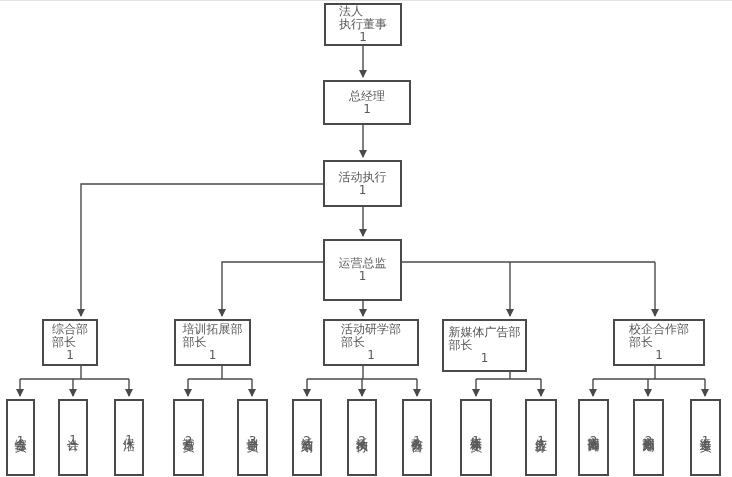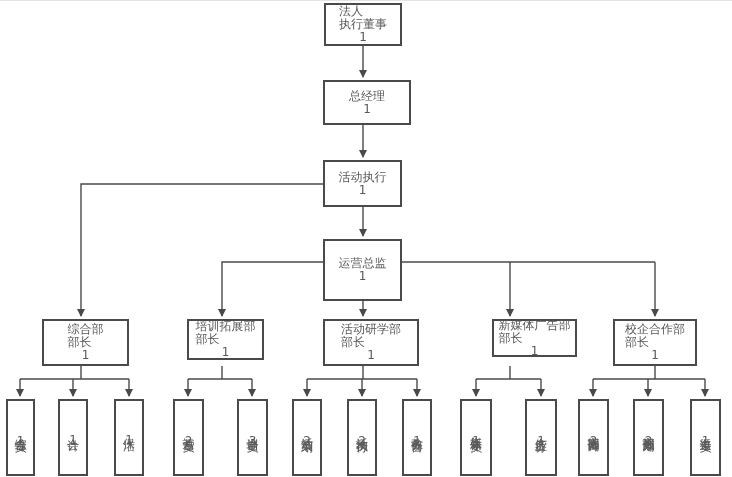--- a/index.html
+++ b/index.html
@@ -109,41 +109,41 @@
   </div>
   <div class="node" style="left:323px;top:159px;width:79px;height:47px">
     <span class="title">活动执行</span>
     <span class="count">1</span>
   </div>
   <div class="node" style="left:323px;top:238px;width:79px;height:62px">
     <span class="title">运营总监</span>
     <span class="count">1</span>
   </div>
 
-  <div class="node" style="left:42px;top:318px;width:87px;height:47px">
+  <div class="node" style="left:42px;top:318px;width:56px;height:47px">
     <span class="title">综合部
 部长</span>
     <span class="count">1</span>
   </div>
-  <div class="node" style="left:187px;top:318px;width:77px;height:41px">
+  <div class="node" style="left:174px;top:318px;width:77px;height:47px">
     <span class="title">培训拓展部
 部长</span>
     <span class="count">1</span>
   </div>
   <div class="node" style="left:323px;top:318px;width:96px;height:47px">
     <span class="title">活动研学部
 部长</span>
     <span class="count">1</span>
   </div>
-  <div class="node" style="left:492px;top:318px;width:85px;height:38px">
+  <div class="node" style="left:442px;top:318px;width:85px;height:53px">
     <span class="title">新媒体广告部
 部长</span>
     <span class="count">1</span>
   </div>
-  <div class="node" style="left:613px;top:318px;width:84px;height:47px">
+  <div class="node" style="left:613px;top:318px;width:92px;height:47px">
     <span class="title">校企合作部
 部长</span>
     <span class="count">1</span>
   </div>
 
   <div class="node leaf" style="left:6px;top:398px;width:29px;height:77px">
     <span class="v-title">综合专员</span>
     <span class="count">1</span>
   </div>
   <div class="node leaf" style="left:58px;top:398px;width:30px;height:77px">

